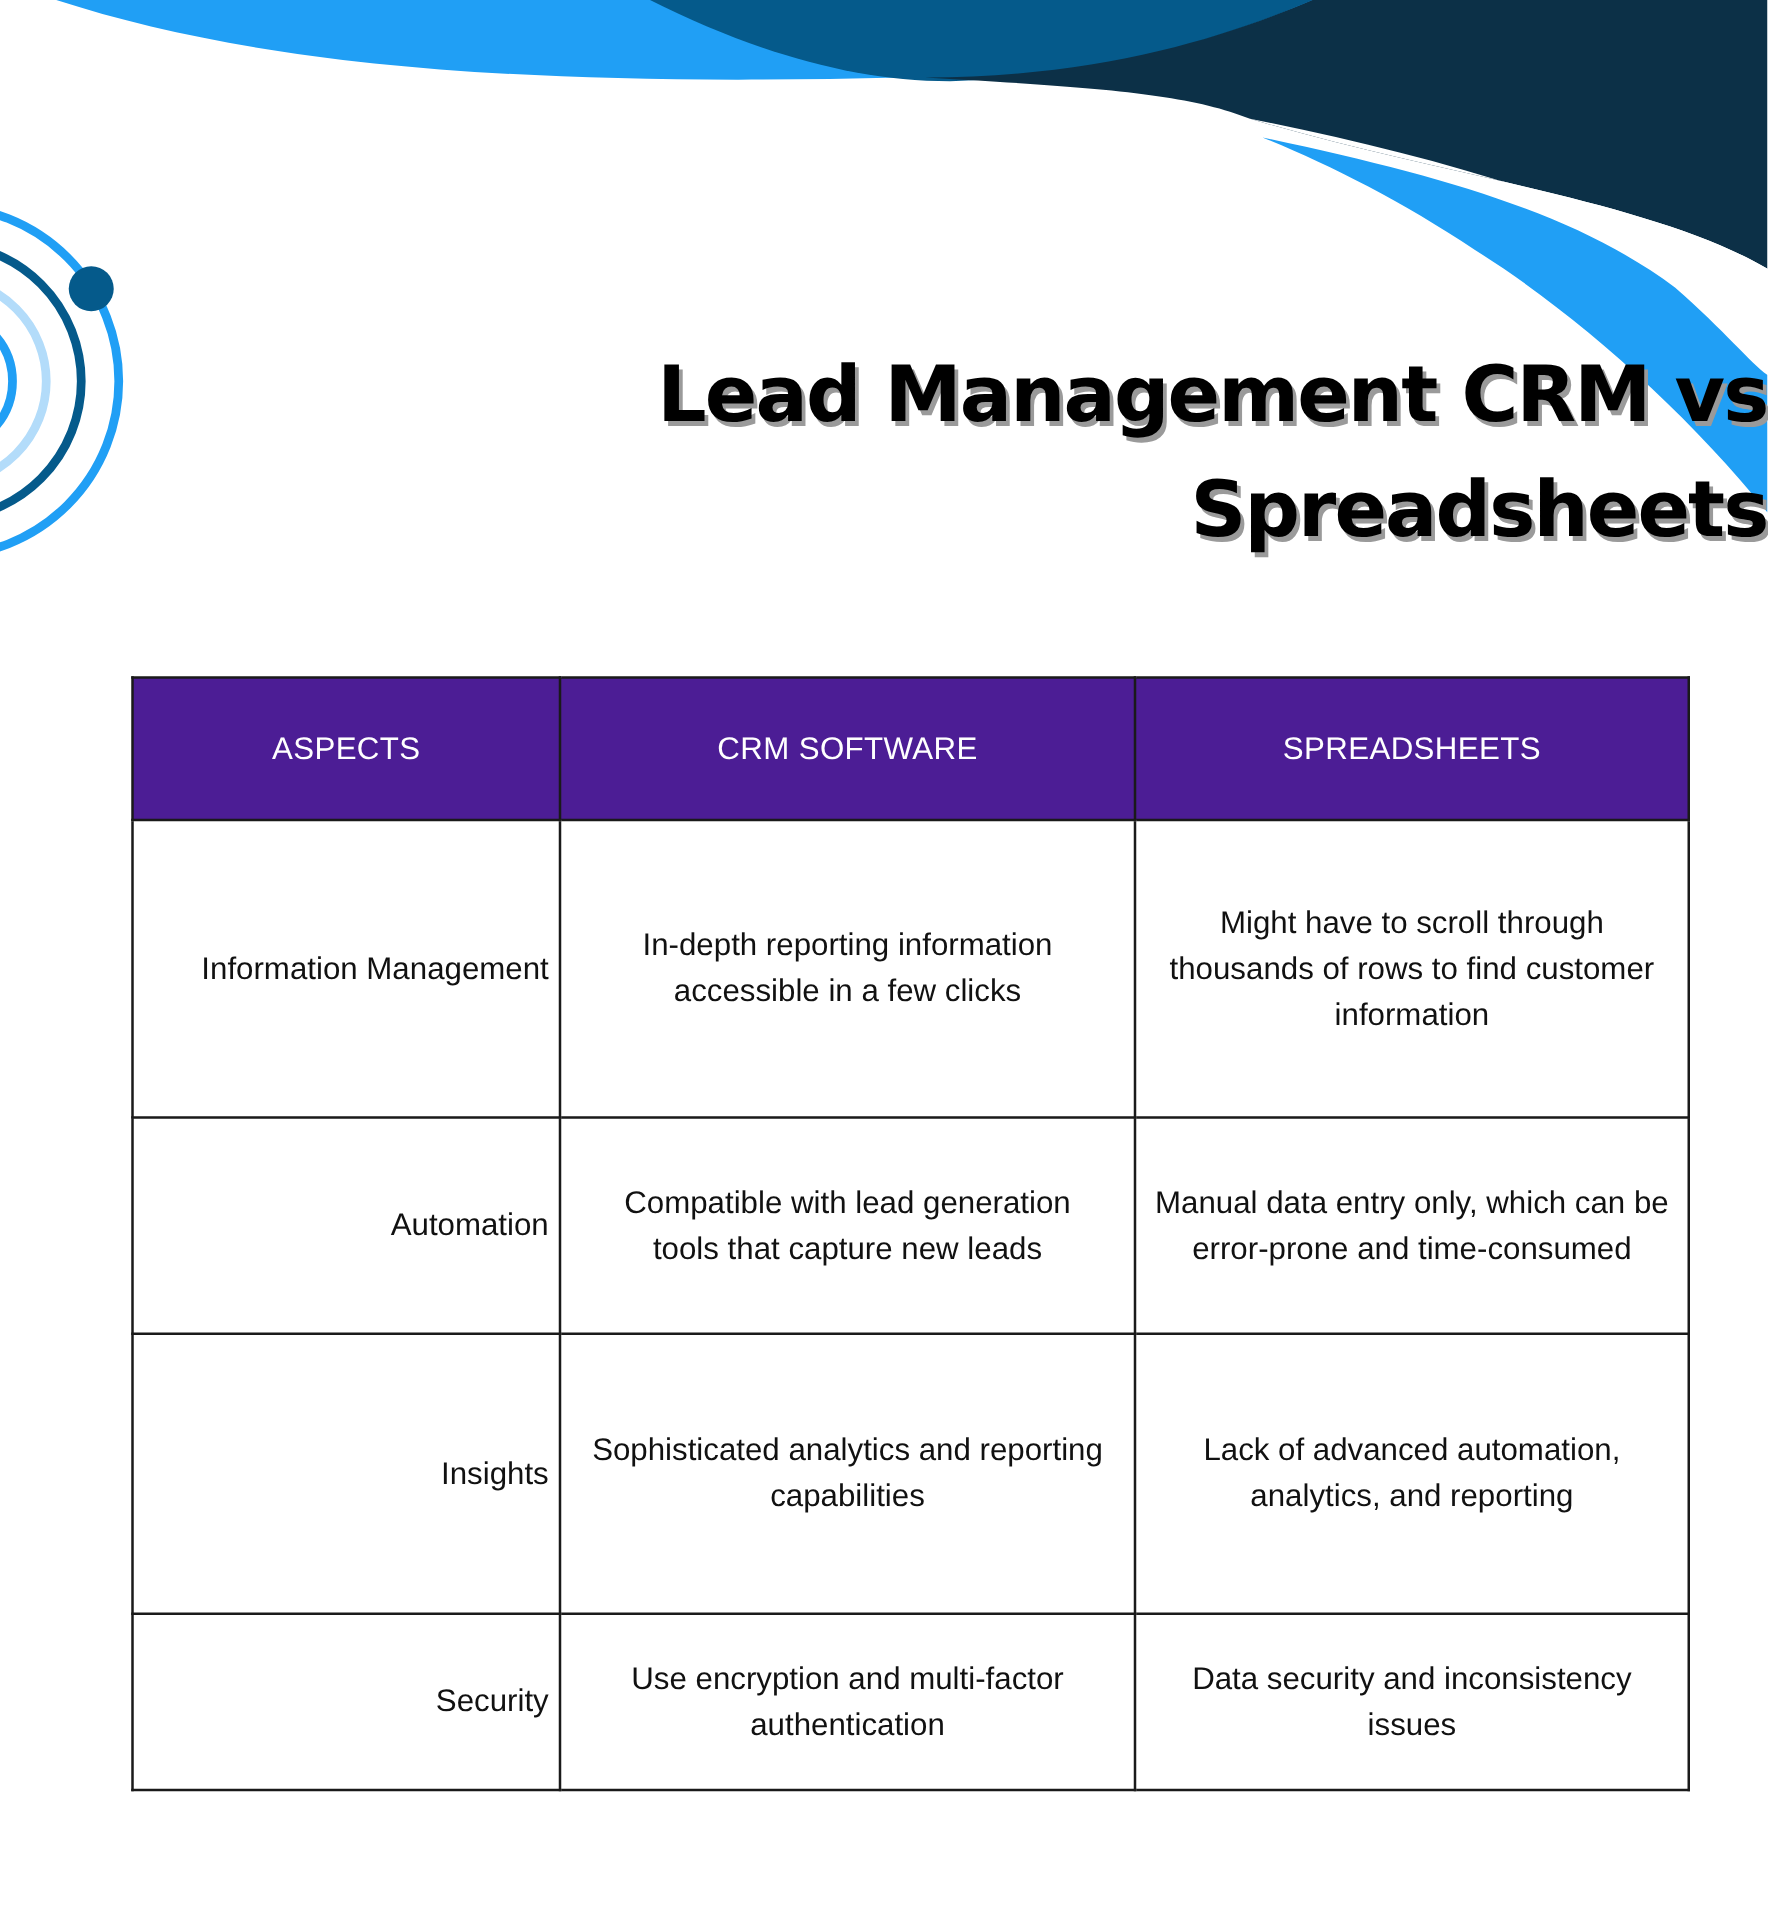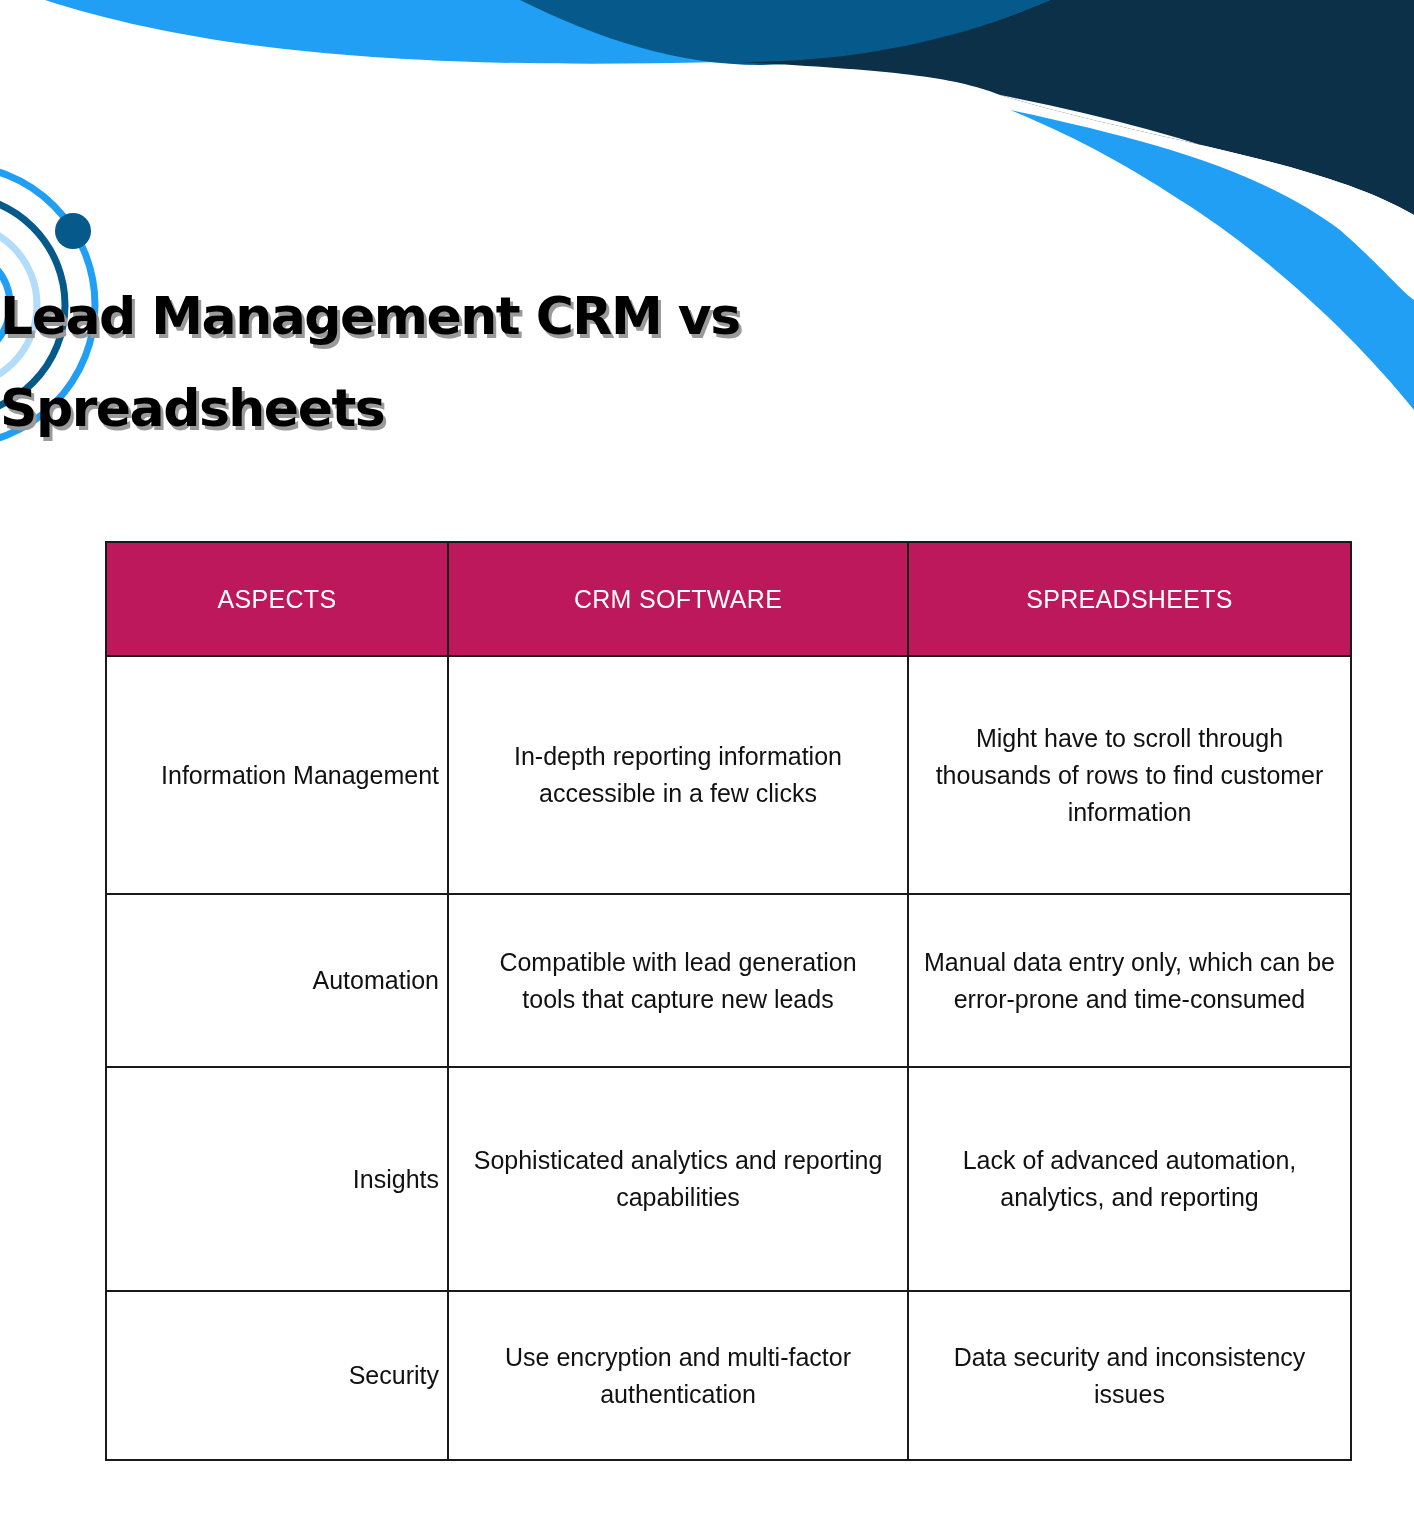--- a/index.html
+++ b/index.html
@@ -4,33 +4,33 @@
   <style>
     html, body { margin: 0; padding: 0; }
     body {
       width: 1414px; height: 1531px; position: relative; overflow: hidden;
       background: #ffffff;
       font-family: "Liberation Sans", sans-serif;
     }
     .deco { position: absolute; left: 0; top: 0; width: 1414px; height: 480px; }
     .title {
       position: absolute; left: 0; width: 1414px; top: 270px;
-      text-align: left; font-family: "DejaVu Sans", sans-serif;
-      font-weight: bold; font-size: 52px; line-height: 92px; color: #000;
+      text-align: right; font-family: "DejaVu Sans", sans-serif;
+      font-weight: bold; font-size: 62px; line-height: 92px; color: #000;
       letter-spacing: -1.5px;
       text-shadow: 3px 4px 0 #9a9a9a;
     }
     table.cmp {
       position: absolute; left: 105px; top: 541px; width: 1245px;
       border-collapse: collapse; table-layout: fixed;
       font-family: "Liberation Sans", sans-serif; font-size: 25px; color: #111;
     }
     table.cmp th, table.cmp td { border: 2px solid #1a1a1a; }
     table.cmp th {
-      background: #be185d; color: #fff; font-weight: normal;
+      background: #4c1d95; color: #fff; font-weight: normal;
       height: 110px; font-size: 25px; letter-spacing: 0.3px;
     }
     table.cmp td { text-align: center; line-height: 37px; padding: 0 8px; }
     table.cmp td.aspect { text-align: right; padding-left: 6px; }
   </style>
 </head>
 <body>
 
 <svg class="deco" viewBox="0 0 1414 480" xmlns="http://www.w3.org/2000/svg">
 
@@ -80,19 +80,19 @@
     <tr style="height:173px">
       <td class="aspect">Automation</td>
       <td style="padding:16px 30px">Compatible with lead generation tools that capture new leads</td>
       <td>Manual data entry only, which can be error-prone and time-consumed</td>
     </tr>
     <tr style="height:224px">
       <td class="aspect">Insights</td>
       <td>Sophisticated analytics and reporting capabilities</td>
       <td style="padding:0 30px">Lack of advanced automation, analytics, and reporting</td>
     </tr>
-    <tr style="height:169px">
+    <tr style="height:141px">
       <td class="aspect">Security</td>
       <td style="padding:0 30px">Use encryption and multi-factor authentication</td>
       <td style="padding:16px 30px">Data security and inconsistency issues</td>
     </tr>
   </tbody>
 </table>
 
 </body></html>

